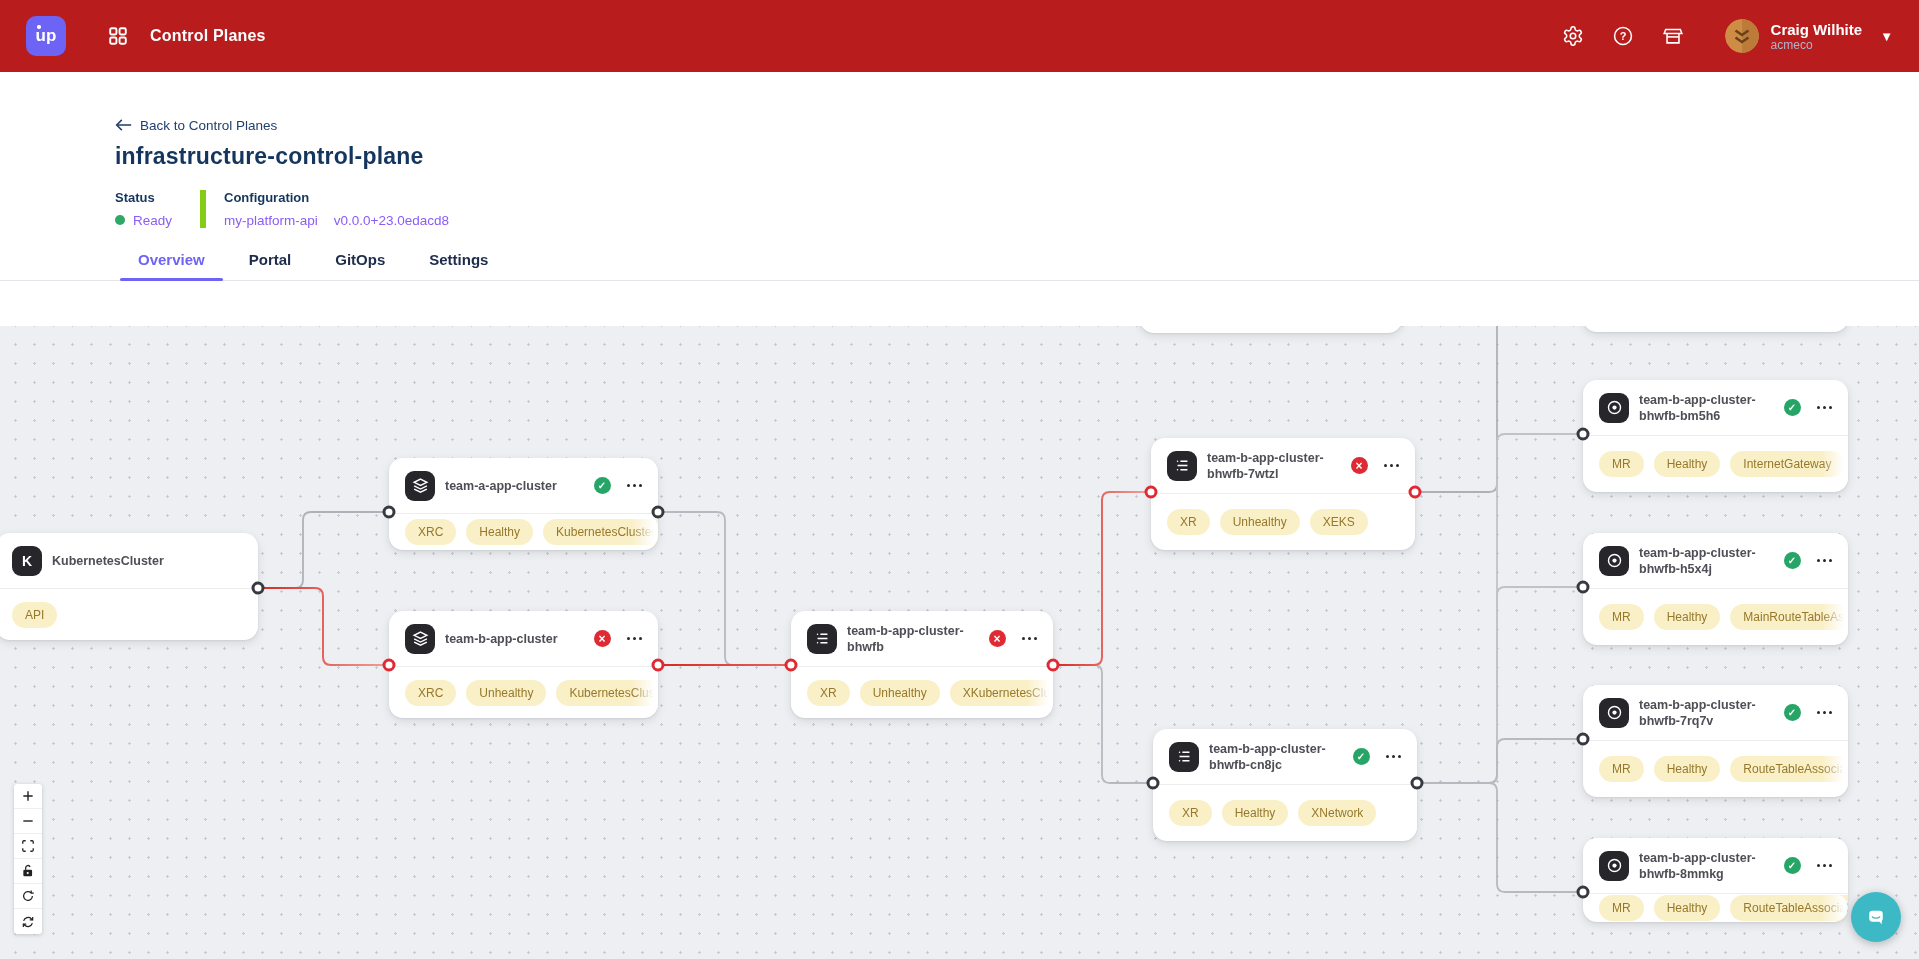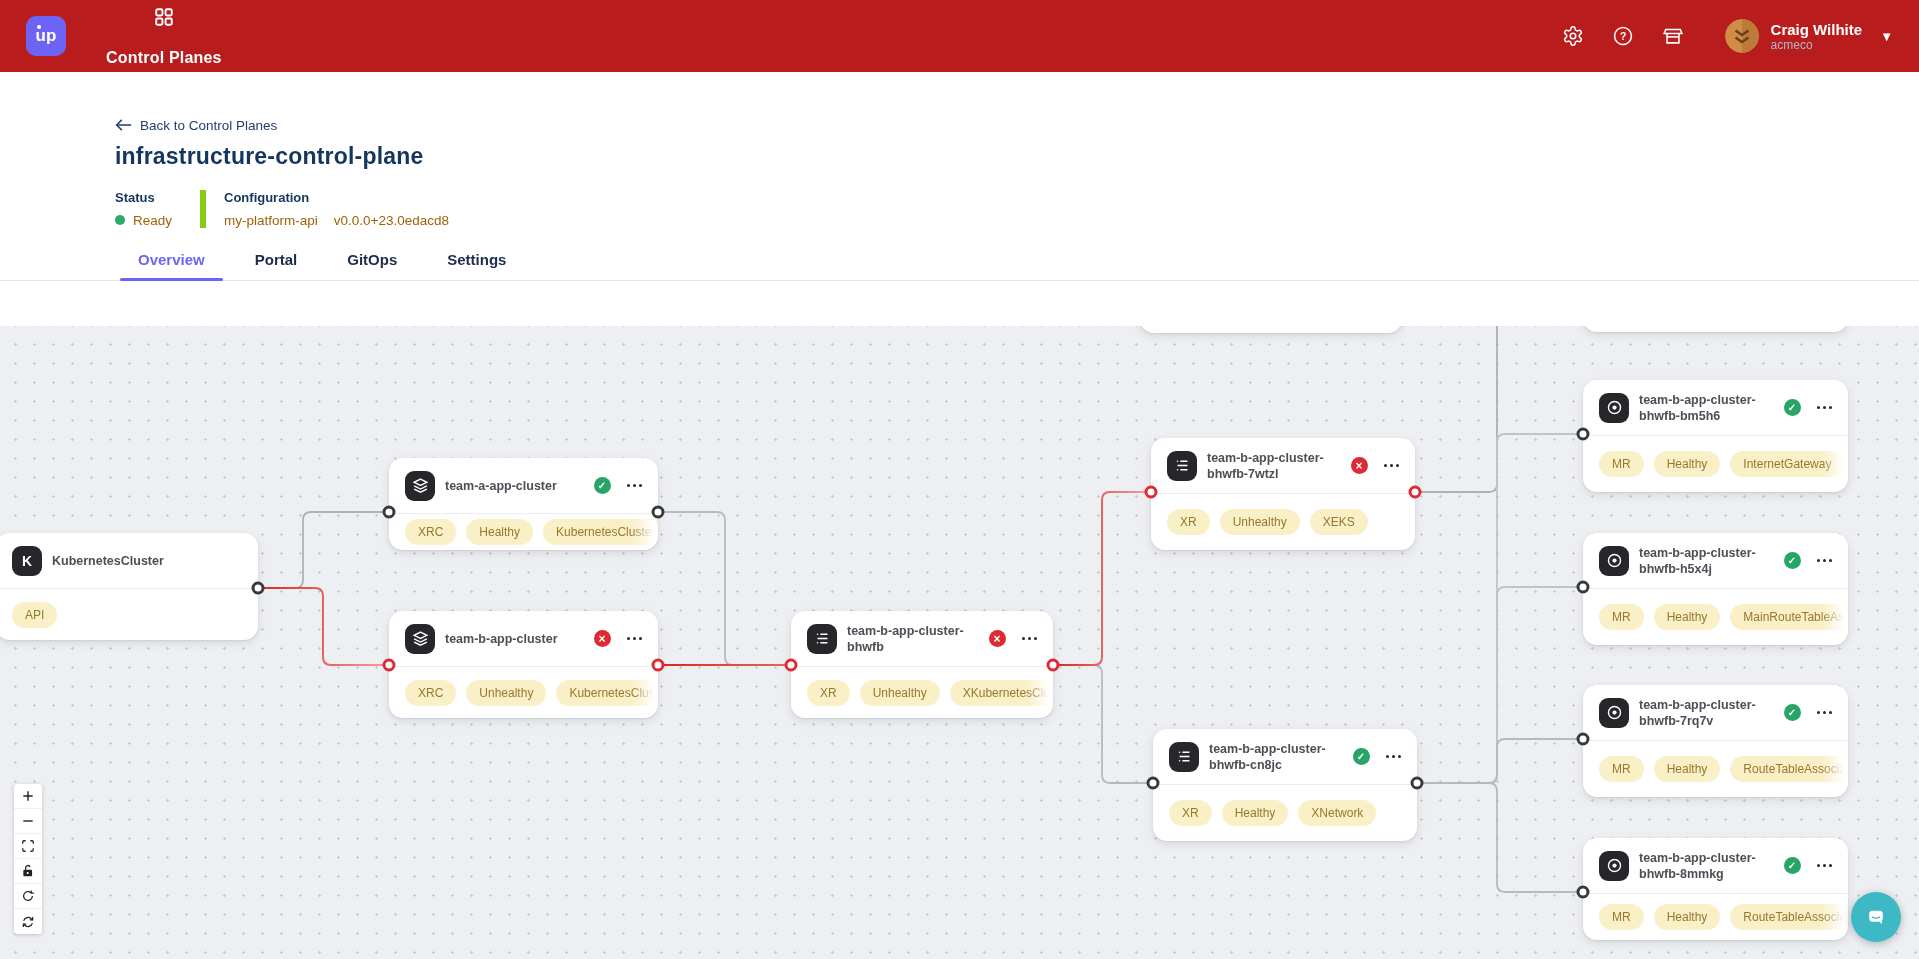--- a/index.html
+++ b/index.html
@@ -3,43 +3,43 @@
 <meta charset="utf-8">
 <style>
   html,body{margin:0;padding:0;background:#fff;font-family:"Liberation Sans",sans-serif;}
   body{width:1919px;height:959px;overflow:hidden;position:relative;}
   *{box-sizing:border-box;}
 
   
   .navbar{height:72px;background:#b91c1c;display:flex;align-items:center;padding:0 26px;color:#fff;}
   .logo{width:40px;height:40px;border-radius:10px;background:#6D64F5;position:relative;display:flex;align-items:center;justify-content:center;font-weight:700;font-size:17px;color:#fff;}
   .logo .updot{position:absolute;left:11px;top:9px;width:3.5px;height:3.5px;border-radius:50%;background:#fff;}
-  .nav-left{display:flex;align-items:center;gap:20px;margin-left:40px;flex-direction:column;}
+  .nav-left{display:flex;align-items:center;gap:20px;margin-left:40px;}
   .nav-title{font-weight:700;font-size:16px;letter-spacing:.2px;}
   .nav-right{margin-left:auto;display:flex;align-items:center;gap:26px;}
   .nav-icon{width:24px;height:24px;display:flex;align-items:center;justify-content:center;cursor:pointer;}
   .userbox{display:flex;align-items:center;gap:12px;margin-left:14px;cursor:pointer;}
   .avatar{width:34px;height:34px;border-radius:50%;overflow:hidden;flex:none;}
   .uname{font-weight:700;font-size:15px;line-height:17px;}
   .uorg{font-size:12px;color:#AEB6CE;line-height:14px;}
   .chev{color:#fff;font-size:13px;margin-left:6px;}
 
   
   .page-header{padding-left:115px;}
   .backrow{margin-top:46px;display:flex;align-items:flex-start;gap:8px;color:#21406E;font-size:13.5px;cursor:pointer;width:max-content;}
   .ptitle{margin-top:10px;font-size:23px;font-weight:800;color:#14365E;letter-spacing:.2px;}
   .metarow{margin-top:20px;display:flex;align-items:flex-start;}
   .metacol{padding-right:28px;}
   .metacol + .metacol{border-left:6px solid #84cc16;padding-left:18px;}
   .mlabel{font-size:13px;font-weight:700;color:#14365E;}
-  .mvalue{margin-top:8px;font-size:13.5px;color:#a16207;display:flex;align-items:center;gap:16px;}
+  .mvalue{margin-top:8px;font-size:13.5px;color:#8b5cf6;display:flex;align-items:center;gap:16px;}
   .gdot{width:10px;height:10px;border-radius:50%;background:#2EA866;display:inline-block;margin-right:8px;}
 
   
-  .tabs{margin-top:23px;border-bottom:1px solid #E2E5E9;display:flex;gap:14px;padding-left:120px;}
+  .tabs{margin-top:23px;border-bottom:1px solid #E2E5E9;display:flex;gap:8px;padding-left:120px;}
   .tab{padding:0 18px 12px 18px;font-size:15px;font-weight:700;color:#1E2C4C;cursor:pointer;position:relative;}
   .tab.active{color:#6D64F5;}
   .tab.active::after{content:"";position:absolute;left:0;right:0;bottom:-1px;height:3px;background:#6D64F5;border-radius:2px;}
 
   
   .canvas{position:absolute;left:0;top:326px;width:1919px;height:633px;overflow:hidden;
     background-color:#EDEFF2;
     background-image:radial-gradient(#C7CBD1 1px, transparent 1.3px);
     background-size:19px 19px;background-position:6px 9px;}
   .edges{position:absolute;left:0;top:0;pointer-events:none;}
@@ -62,21 +62,21 @@
 
   #n0{left:-4px;top:207px;width:262px;height:107px;}
   #n1{left:389px;top:132px;width:269px;height:92px;}
   #n2{left:389px;top:285px;width:269px;height:107px;}
   #n3{left:791px;top:285px;width:262px;height:107px;}
   #n4{left:1151px;top:112px;width:264px;height:112px;}
   #n5{left:1153px;top:403px;width:264px;height:112px;}
   #n6{left:1583px;top:54px;width:265px;height:112px;}
   #n7{left:1583px;top:207px;width:265px;height:112px;}
   #n8{left:1583px;top:359px;width:265px;height:112px;}
-  #n9{left:1583px;top:512px;width:265px;height:102px;}
+  #n9{left:1583px;top:512px;width:265px;height:84px;}
   #p1{left:1583px;top:-71px;width:265px;height:77px;}
   #p2{left:1140px;top:-70px;width:262px;height:77px;}
 
   .port{position:absolute;width:13px;height:13px;border-radius:50%;background:#fff;border:3px solid #363A40;transform:translate(-50%,-50%);z-index:6;}
   .port.red{border-color:#DF2A33;}
 
   
   .zoompanel{position:absolute;left:14px;top:458px;width:28px;background:#fff;border-radius:3px;box-shadow:0 1px 4px rgba(0,0,0,.18);display:flex;flex-direction:column;z-index:8;}
   .zbtn{height:25px;display:flex;align-items:center;justify-content:center;cursor:pointer;border-bottom:1px solid #EFEFEF;color:#222;}
   .zbtn:last-child{border-bottom:none;}

